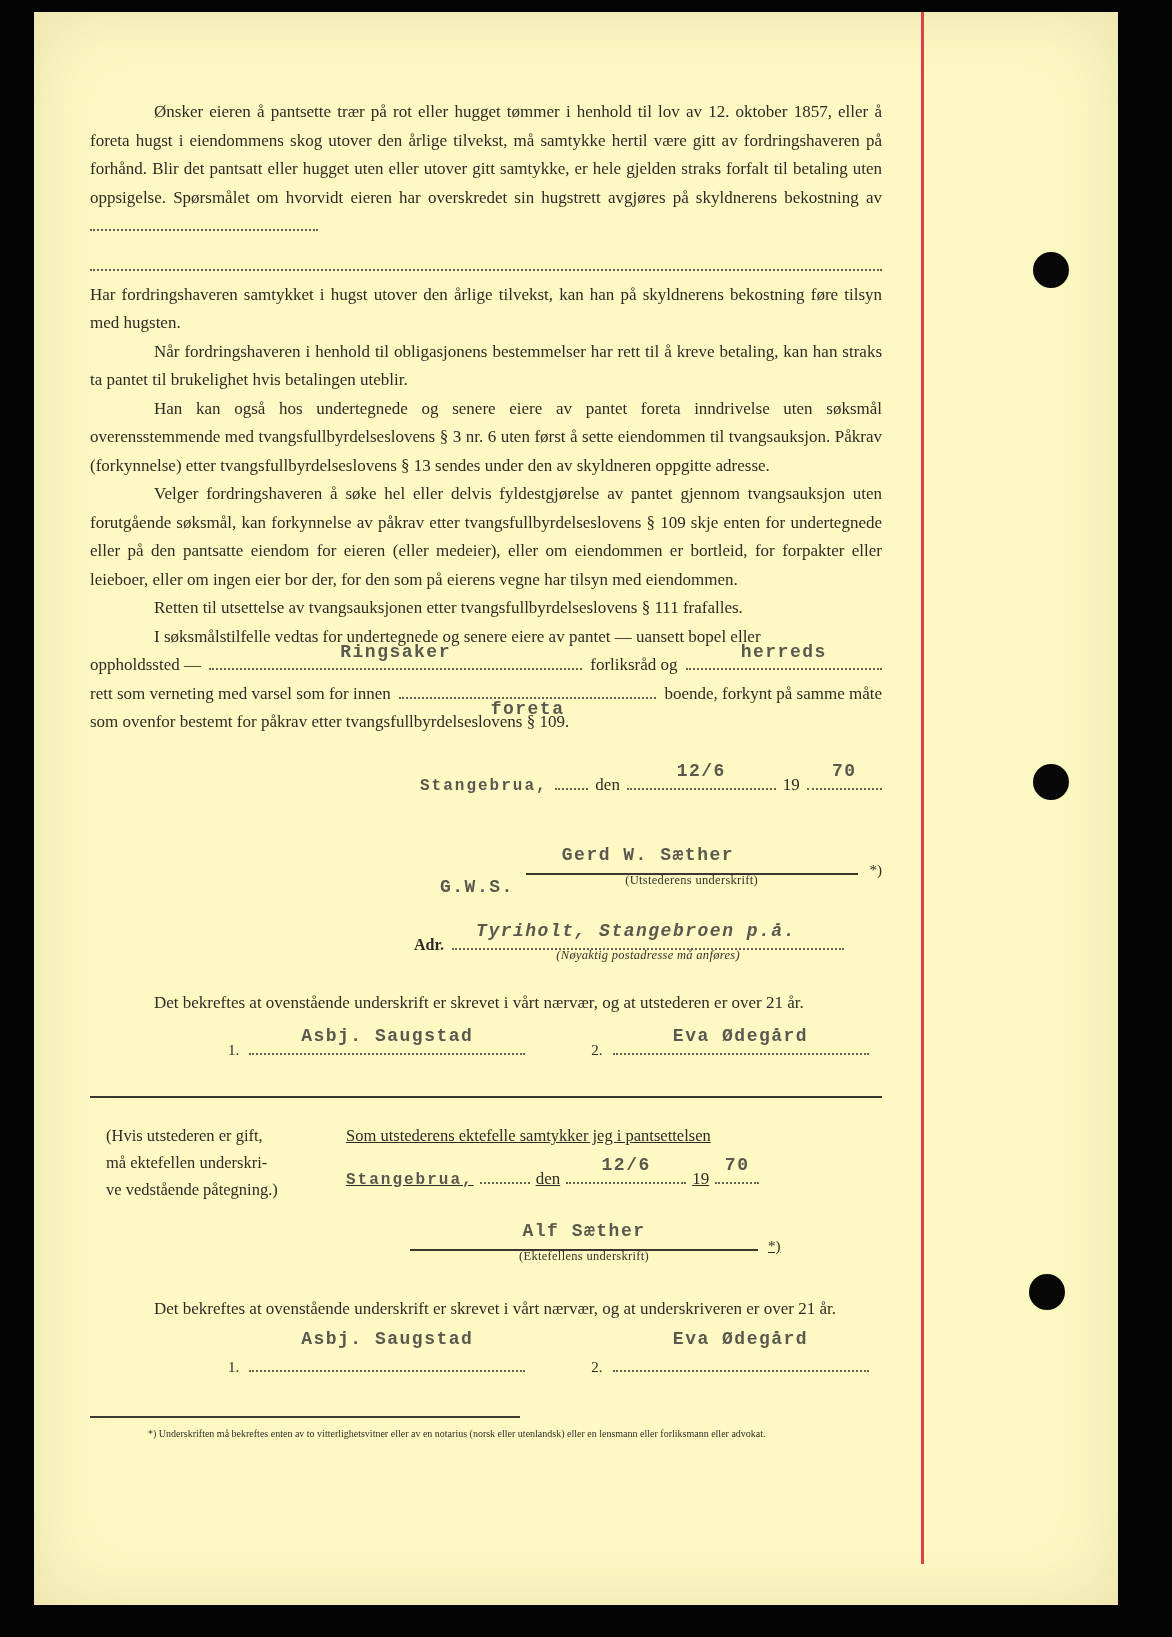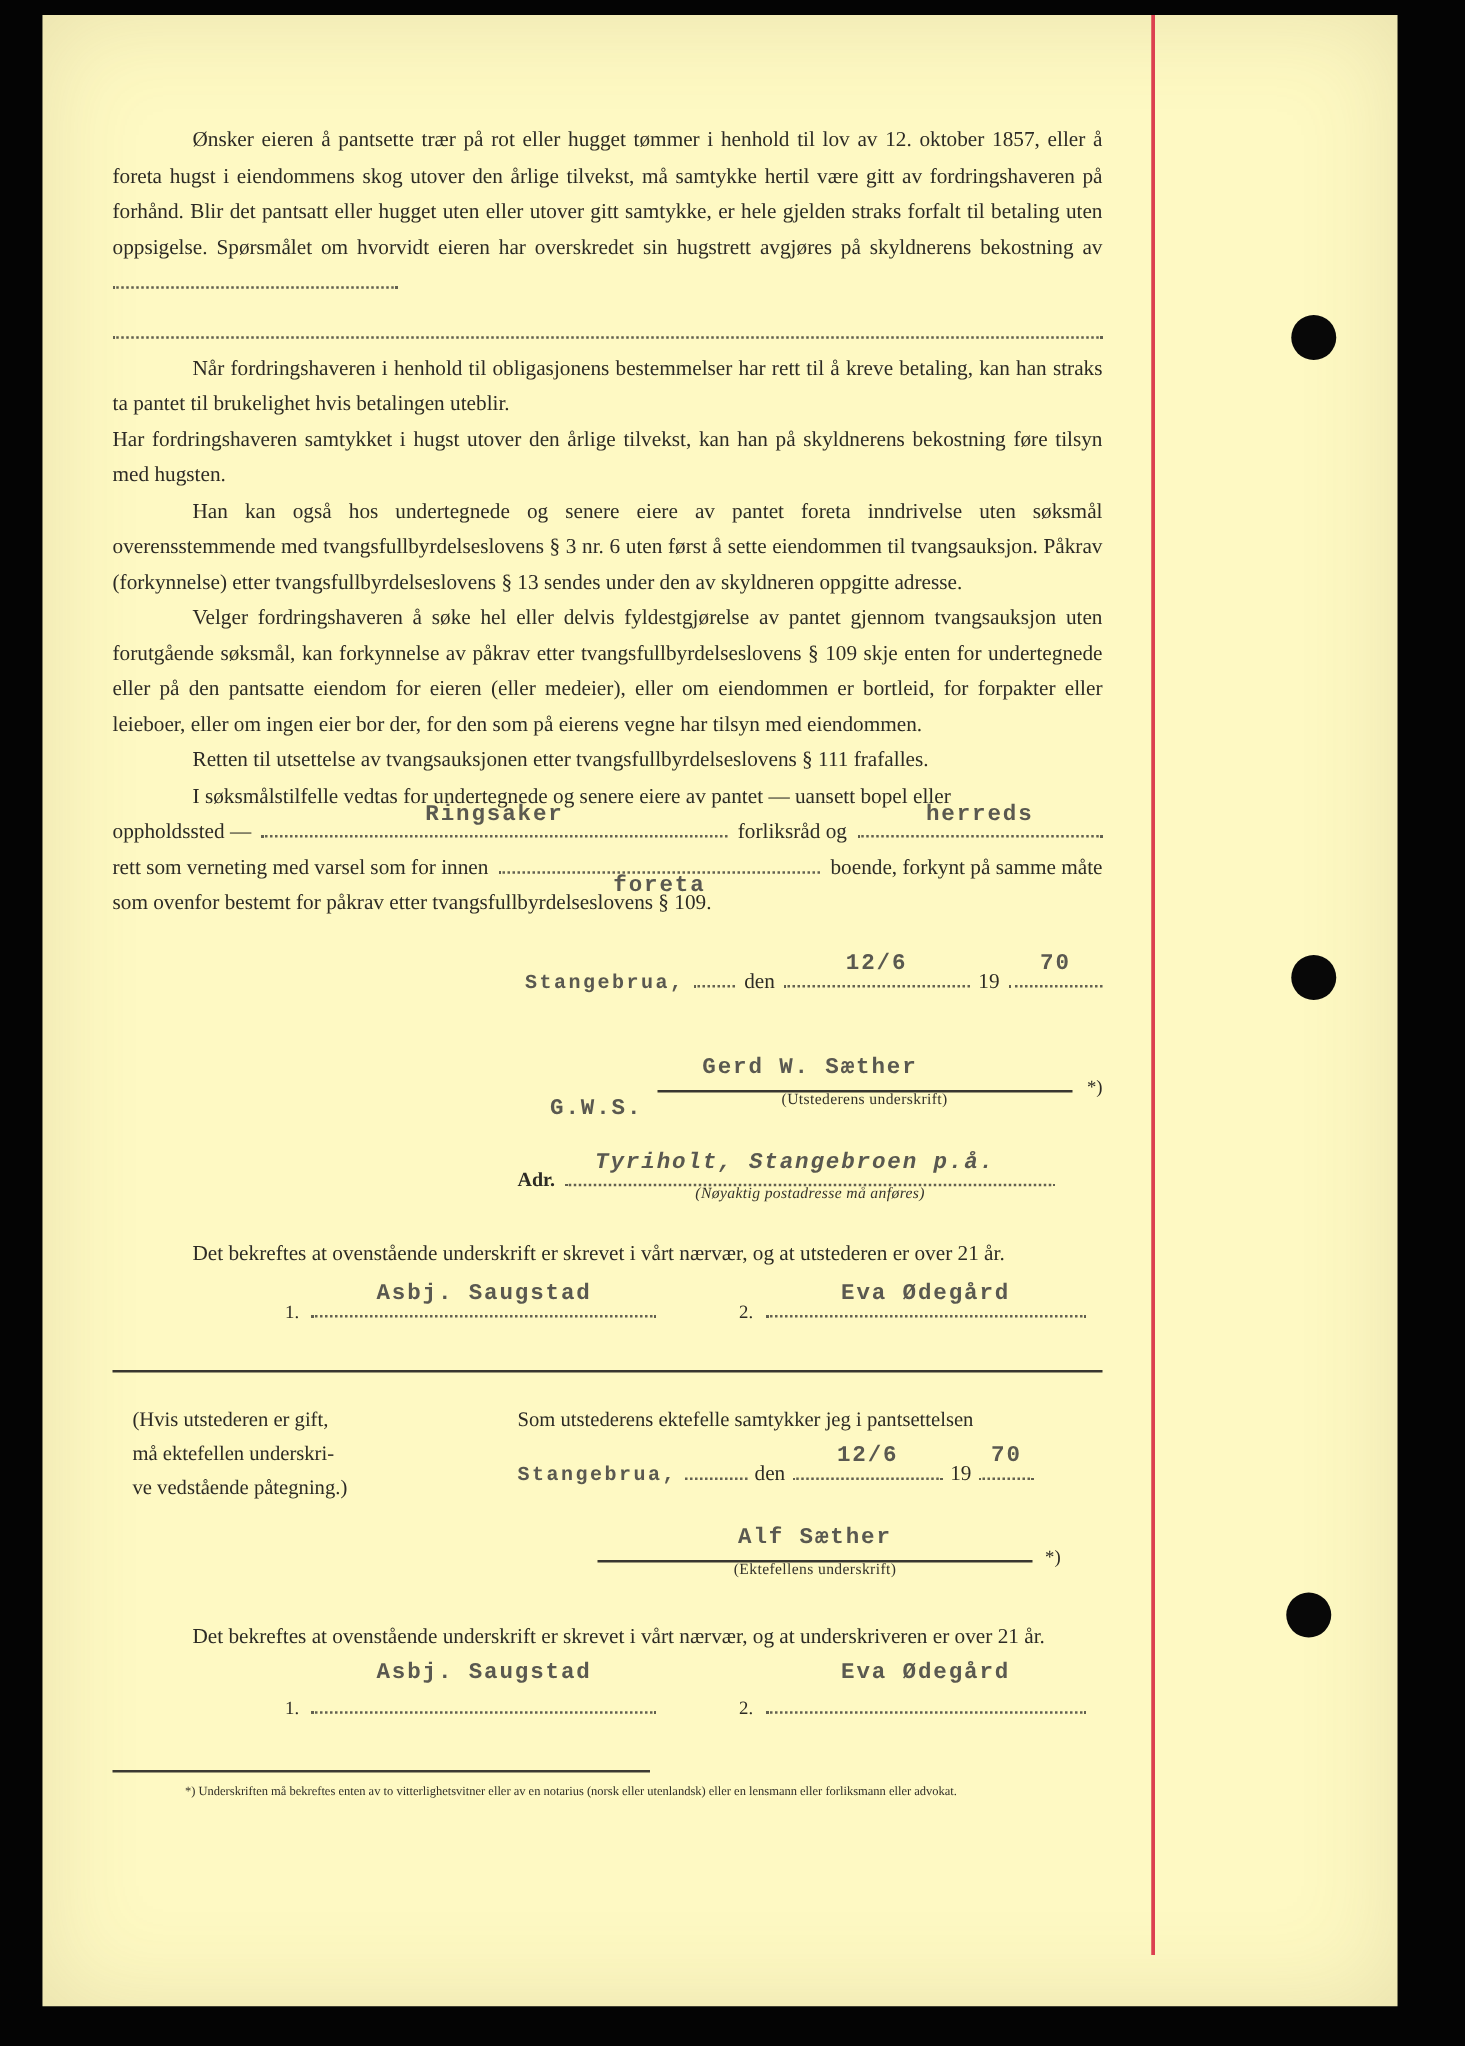--- a/index.html
+++ b/index.html
@@ -37,21 +37,21 @@
   .adr-fill{flex:0 0 392px;font-style:italic;}
   .adr-fill .typed{left:24px;transform:none;}
   .wit-row{display:flex;align-items:baseline;margin:18px 0 0 138px;gap:10px;}
   .wit-f1{width:276px;}
   .wit-f2{width:256px;}
   .num2{margin-left:56px;}
   .num{font-size:15px;}
   .section-rule{border:0;border-top:2px solid #39372f;margin:32px 0 0;}
   .spouse{display:flex;margin-top:24px;text-align:left;}
   .spouse-note{width:240px;margin-left:16px;font-size:16.5px;line-height:27px;}
-  .spouse-main{margin-left:68px;width:468px;}
+  .spouse-main{width:468px;text-decoration:underline;}
   .consent{font-size:16.5px;white-space:nowrap;}
   .date-row2{display:flex;align-items:baseline;gap:6px;margin-top:14px;}
   .sig-row2{display:flex;align-items:baseline;gap:10px;margin:38px 0 0 64px;}
   .wit-statement{margin-top:34px;}
   .footnote-rule{border:0;border-top:2px solid #3c3a32;width:430px;margin:34px 0 0;}
   .footnote{margin:6px 0 0;font-size:10px;line-height:20px;text-indent:58px;text-align:justify;color:#2f2d27;}
 </style>
 </head>
 <body>
 
@@ -61,22 +61,22 @@
     <div class="hole h1"></div>
     <div class="hole h2"></div>
     <div class="hole h3"></div>
 
     <div class="content">
 
       <p class="para indent"><span>Ønsker eieren å pantsette trær på rot eller hugget tømmer i henhold til lov av 12. oktober 1857, eller å foreta hugst i eiendommens skog utover den årlige tilvekst, må samtykke hertil være gitt av fordringshaveren på forhånd. Blir det pantsatt eller hugget uten eller utover gitt samtykke, er hele gjelden straks forfalt til betaling uten oppsigelse. Spørsmålet om hvorvidt eieren har overskredet sin hugstrett avgjøres på skyldnerens bekostning av</span> <span class="fill" style="width:228px"></span></p>
 
       <div class="dotted-row"></div>
 
+      <p class="para">Har fordringshaveren samtykket i hugst utover den årlige tilvekst, kan han på skyldnerens bekostning føre tilsyn med hugsten.</p>
       <p class="para indent">Når fordringshaveren i henhold til obligasjonens bestemmelser har rett til å kreve betaling, kan han straks ta pantet til brukelighet hvis betalingen uteblir.</p>
-      <p class="para">Har fordringshaveren samtykket i hugst utover den årlige tilvekst, kan han på skyldnerens bekostning føre tilsyn med hugsten.</p>
       <p class="para indent">Han kan også hos undertegnede og senere eiere av pantet foreta inndrivelse uten søksmål overensstemmende med tvangsfullbyrdelseslovens § 3 nr. 6 uten først å sette eiendommen til tvangsauksjon. Påkrav (forkynnelse) etter tvangsfullbyrdelseslovens § 13 sendes under den av skyldneren oppgitte adresse.</p>
       <p class="para indent">Velger fordringshaveren å søke hel eller delvis fyldestgjørelse av pantet gjennom tvangsauksjon uten forutgående søksmål, kan forkynnelse av påkrav etter tvangsfullbyrdelseslovens § 109 skje enten for undertegnede eller på den pantsatte eiendom for eieren (eller medeier), eller om eiendommen er bortleid, for forpakter eller leieboer, eller om ingen eier bor der, for den som på eierens vegne har tilsyn med eiendommen.</p>
       <p class="para indent">Retten til utsettelse av tvangsauksjonen etter tvangsfullbyrdelseslovens § 111 frafalles.</p>
 
       <div>
         <div class="indent">I søksmålstilfelle vedtas for undertegnede og senere eiere av pantet — uansett bopel eller</div>
         <div class="flexline">
           <span>oppholdssted —</span>
           <span class="fill g2">
               <span class="typed">Ringsaker</span>

